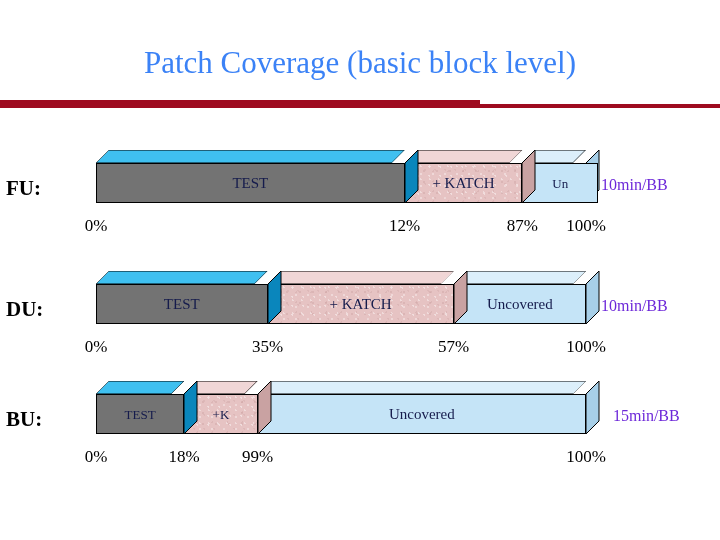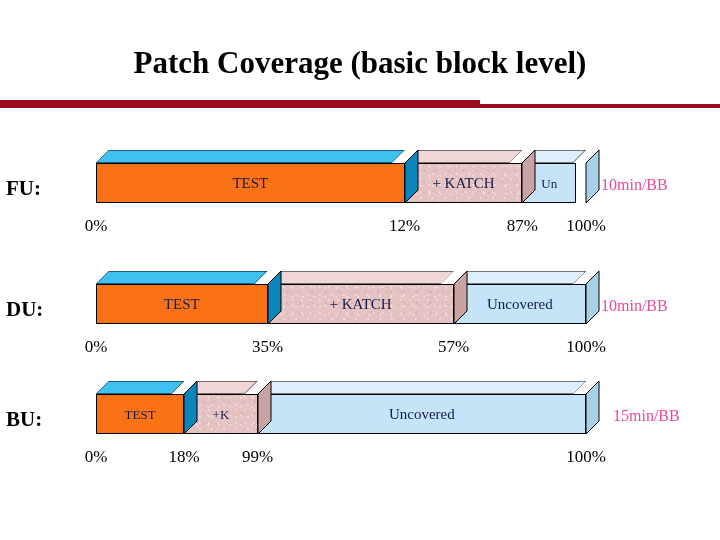--- a/index.html
+++ b/index.html
@@ -18,22 +18,22 @@
 
   
   #slide-title {
     position: absolute;
     left: 0;
     top: 24px;
     width: 720px;
     text-align: center;
     font-family: "Liberation Serif", "DejaVu Serif", serif;
     font-size: 31px;
-    font-weight: bold;
-    color: #000000;
+    font-weight: normal;
+    color: #3b82f6;
     letter-spacing: 0px;
     white-space: nowrap;
   }
 
   
   #divider {
     position: absolute;
     left: 0;
     top: 98px;
     width: 720px;
@@ -74,21 +74,21 @@
     font-weight: bold;
     color: #000000;
     font-family: "Liberation Serif", "DejaVu Serif", serif;
     white-space: nowrap;
   }
 
   .time-label {
     position: absolute;
     top: 26px;
     font-size: 16px;
-    color: #ec4899;
+    color: #6d28d9;
     font-family: "Liberation Serif", "DejaVu Serif", serif;
     white-space: nowrap;
   }
 
   
   .bar {
     position: absolute;
     left: 96px;
     top: 0;
     width: 490px;
@@ -138,21 +138,21 @@
   .seg-side {
     position: absolute;
     width: 13px;
     top: 0;
     height: 40px;
     border-right: 1px solid #000000;
     border-bottom: 1px solid #000000;
   }
 
   
-  .c-test   { background: #f97316; align-items: center; }
+  .c-test   { background: #737373; align-items: center; }
   .c-test-t { background: #3FC0F0; }
 
   .c-katch   { background: #E6C3C3; }
   .c-katch-t { background: #F0D6D6; }
 
   .c-unc   { background: #C5E4F7; }
   .c-unc-t { background: #DCEFFB; }
 
   
   .tex {
@@ -203,21 +203,21 @@
           <i class="c-unc-t"></i>
           <svg width="63.7" height="14" style="position: absolute; left: 0px; top: 0px; overflow: visible;">
             <polygon points="13,0 63.7,0 50.7,13 0,13" fill="none" stroke="#000" stroke-width="1"></polygon>
           </svg>
         </div>
         <div class="seg-side" style="left: 490px; top: 0px; height: 53px; width: 13px; border: none; background: transparent;">
           <svg width="14" height="54" style="position: absolute; left: 0px; top: 0px; overflow: visible;">
             <polygon points="0,13 13,0 13,40 0,53" fill="#A7CFE8" stroke="#000" stroke-width="1"></polygon>
           </svg>
         </div>
-        <div class="seg c-unc" style="left: 426.3px; width: 54px;">
+        <div class="seg c-unc" style="left: 426.3px; width: 76px;">
           <span class="seg-label small">Un</span>
         </div>
       </div>
       <div style="position: absolute; left: 0px; top: 0px; z-index: 20;">
         <div class="seg-top" style="left: 308.7px; width: 117.6px; clip-path: polygon(13px 0px, 100% 0px, calc(100% - 13px) 100%, 0px 100%); transform: translateX(0px); border: none;">
           <i class="c-katch-t"></i>
           <svg width="117.6" height="14" style="position: absolute; left: 0px; top: 0px; overflow: visible;">
             <polygon points="13,0 117.6,0 104.6,13 0,13" fill="none" stroke="#000" stroke-width="1"></polygon>
           </svg>
         </div>

